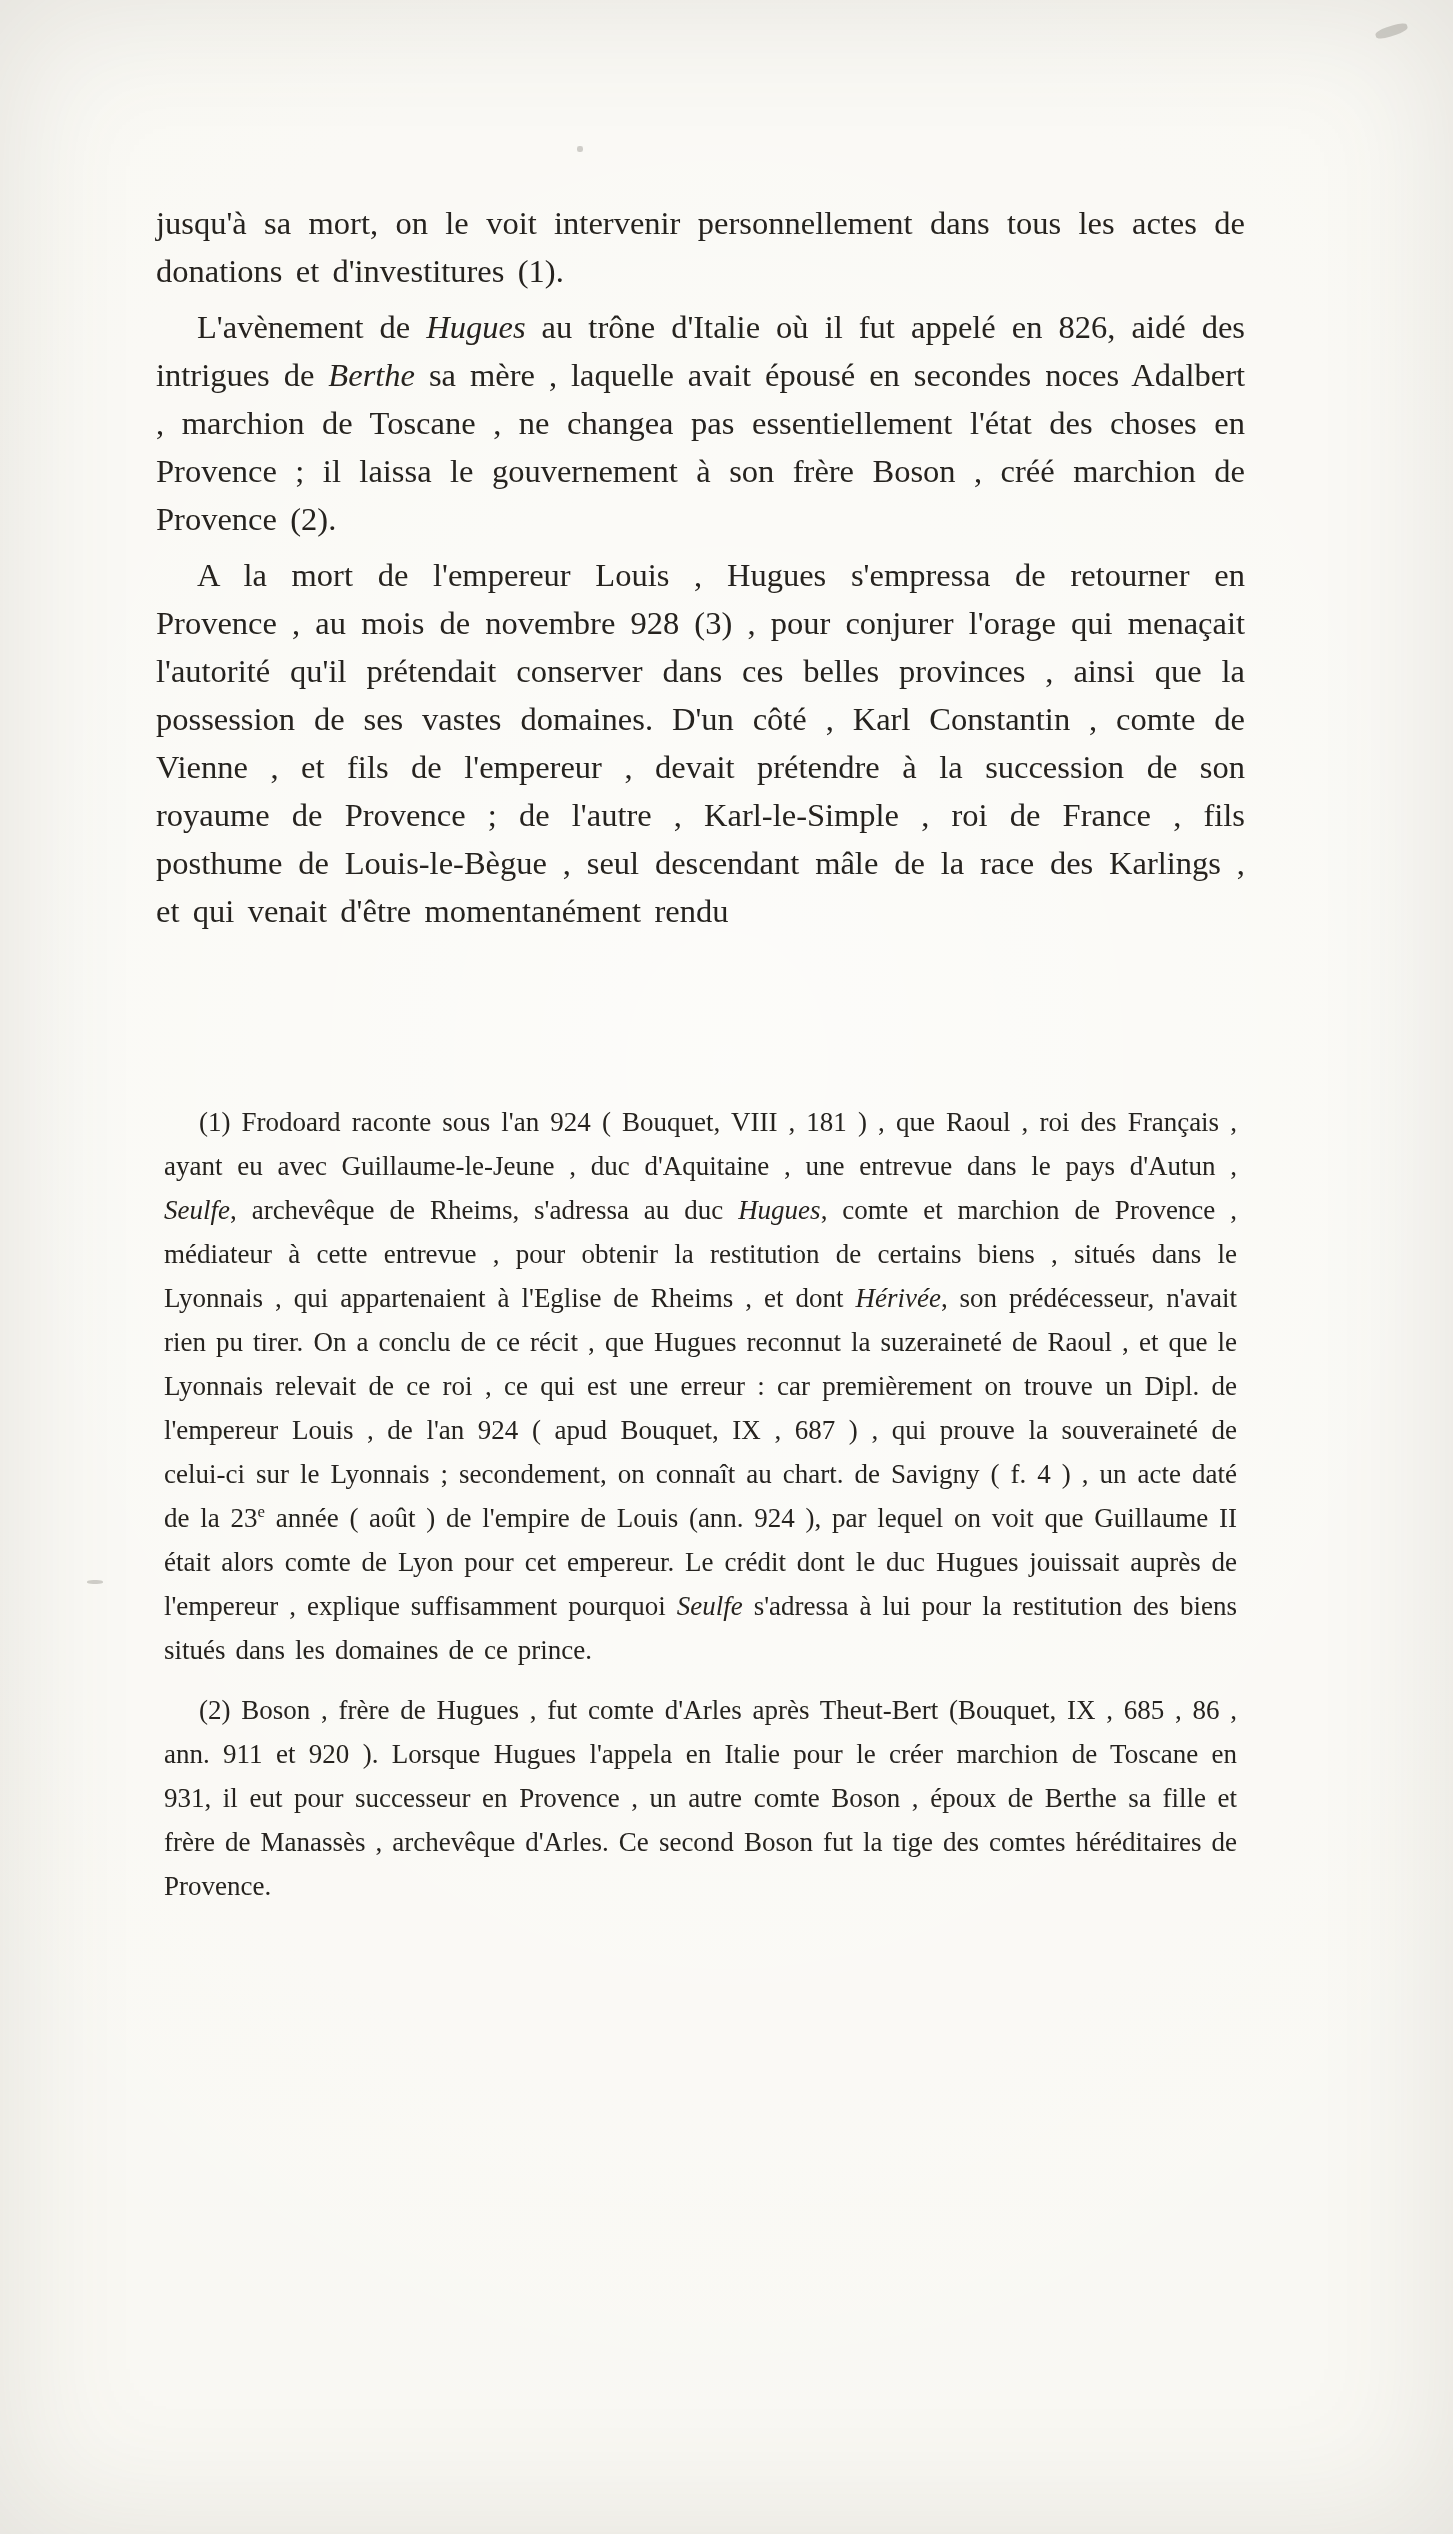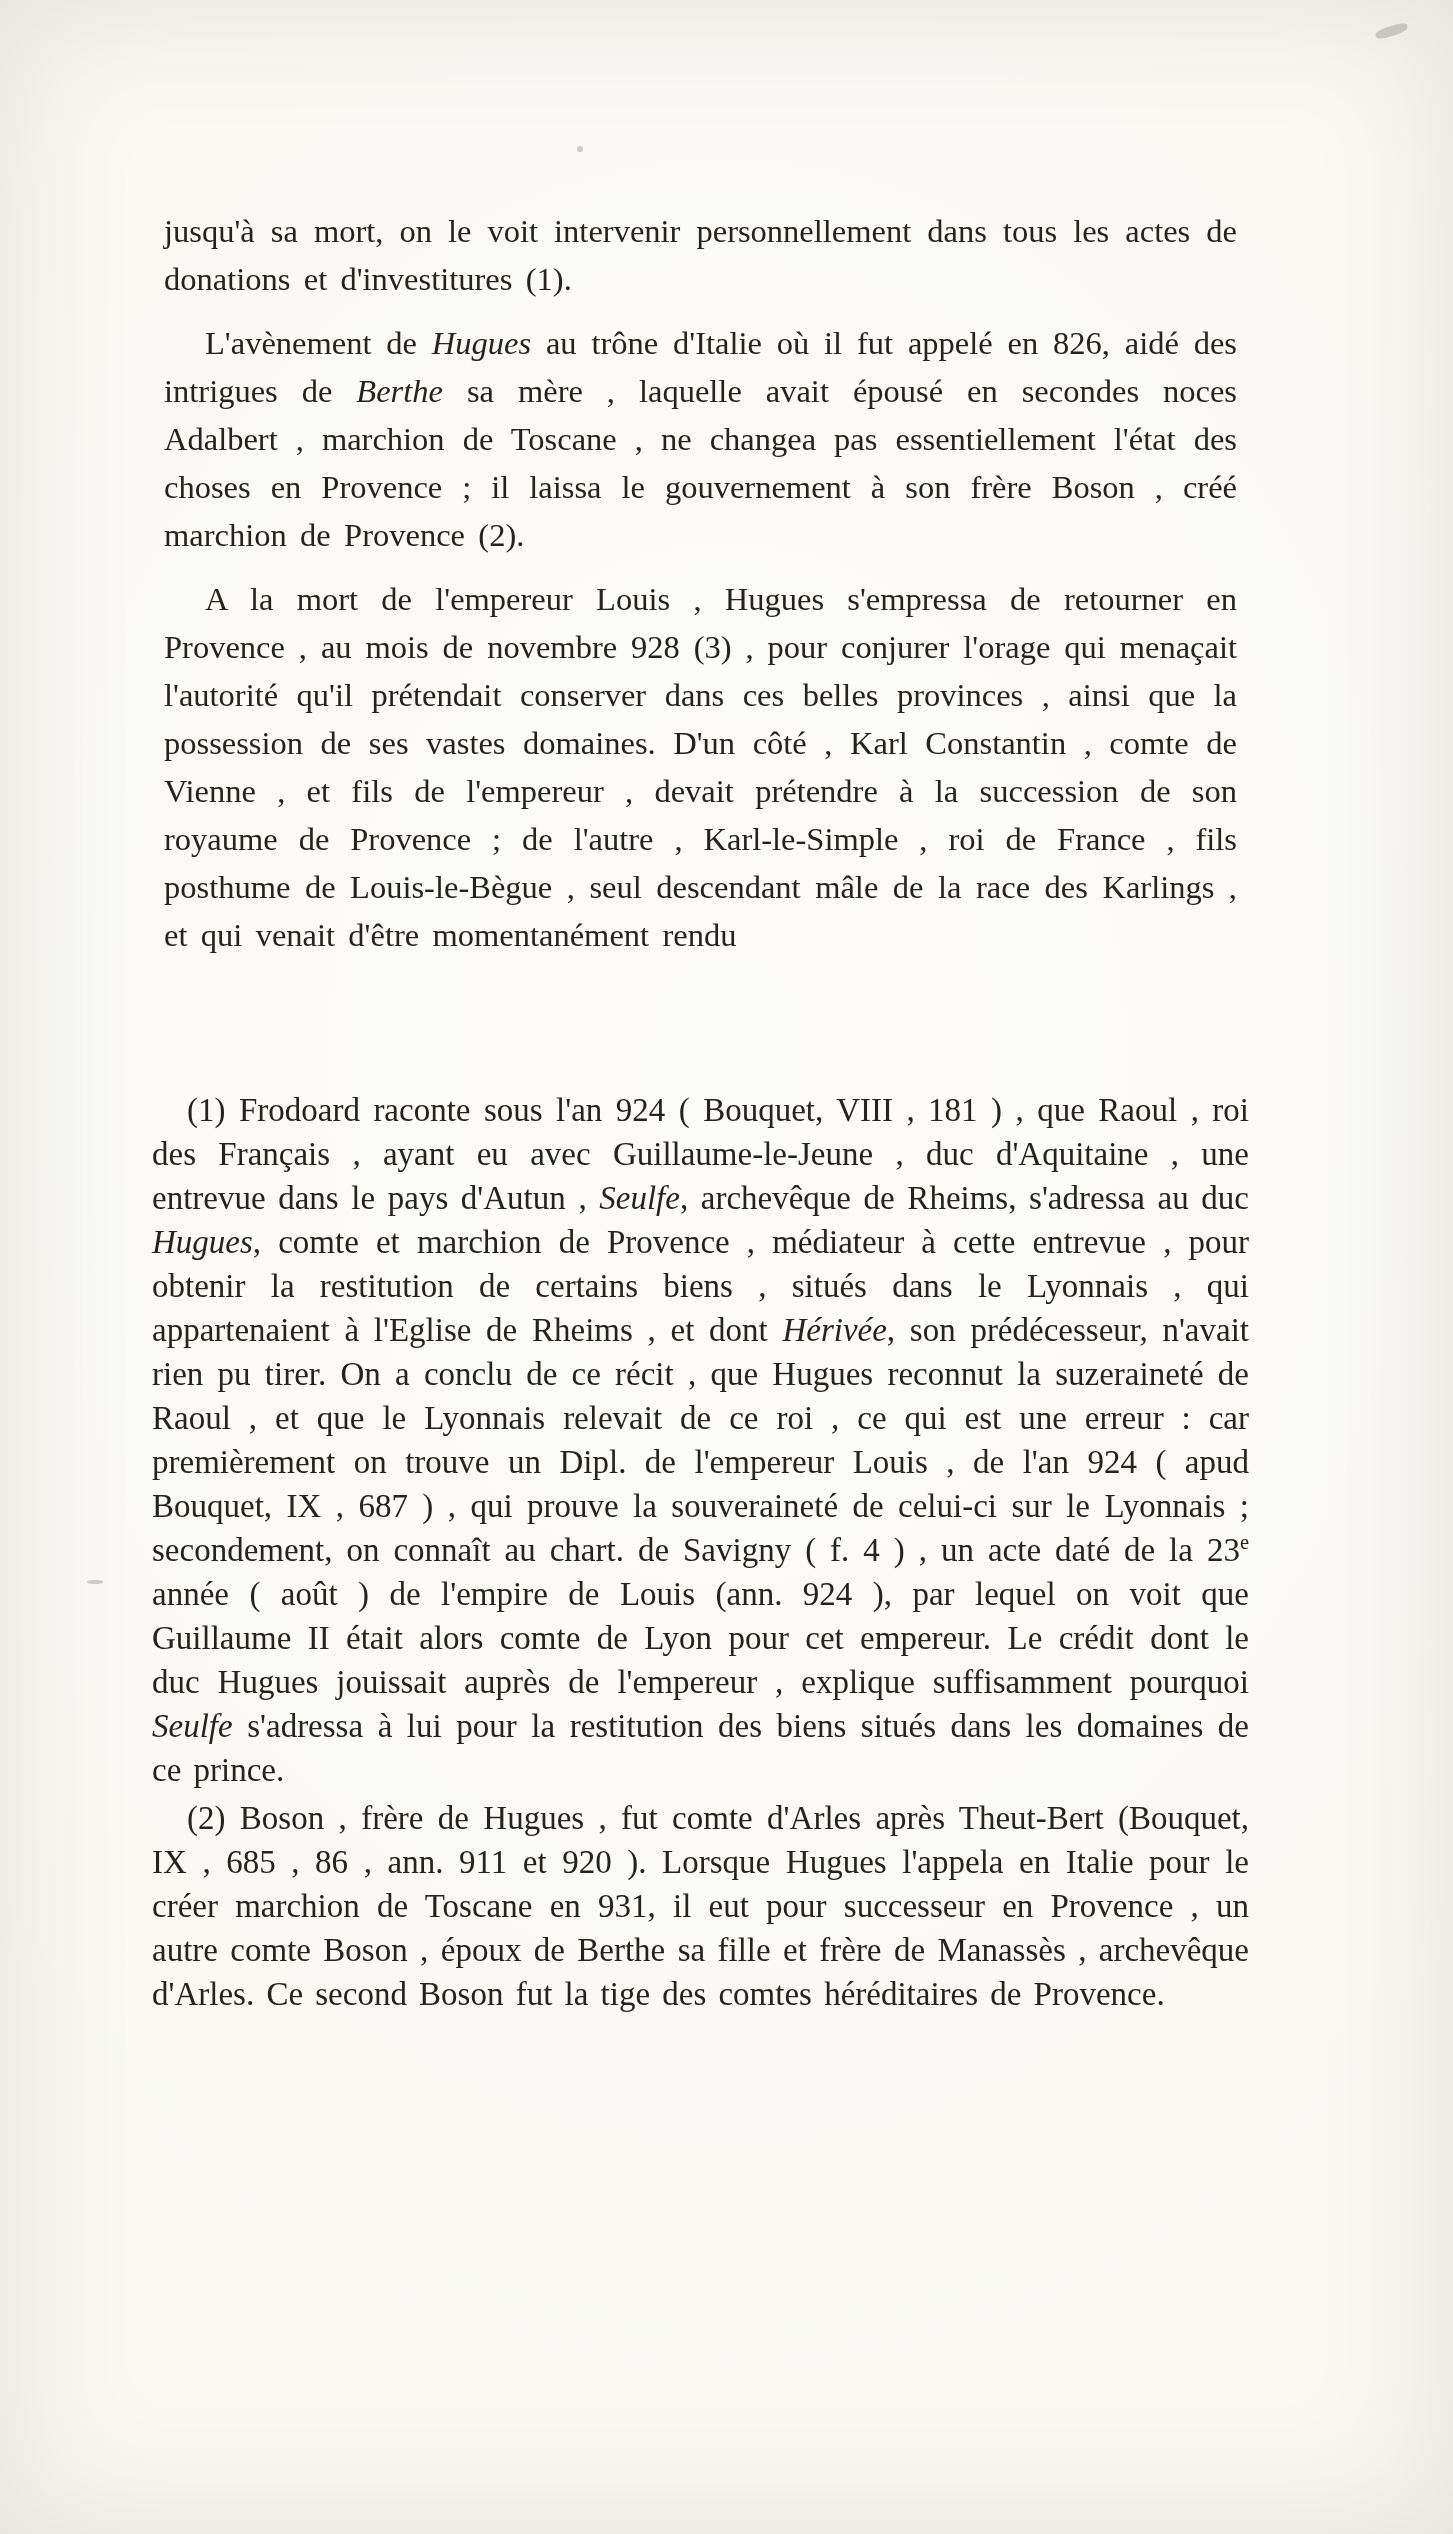--- a/index.html
+++ b/index.html
@@ -24,29 +24,29 @@
     box-shadow:inset 0 0 138px rgba(92,86,70,.14);
   }
   .page-number{
     position:absolute;top:124px;left:0;width:100%;
     text-align:center;font-size:32.5px;letter-spacing:2px;
   }
   .text-block{
     position:absolute;top:191px;left:148px;width:1105px;
   }
   .para{
-    margin:16px;font-size:32.5px;line-height:48px;
+    margin:8px;font-size:32.5px;line-height:48px;
     text-align:justify;word-spacing:0.16em;
   }
   .para.indented{text-indent:41px;}
   .footnotes{
     position:absolute;top:1084px;left:148px;width:1105px;
   }
   .footnote{
-    margin:4px;font-size:33px;line-height:44px;
+    margin:16px;font-size:27px;line-height:44px;
     text-align:justify;text-indent:35px;word-spacing:0.12em;
   }
   .italic{font-style:italic;}
   sup{font-size:.62em;line-height:0;}
   .speck{position:absolute;background:var(--speck);opacity:.4;border-radius:40%;}
 </style>
 </head>
 <body>
 
 <div class="page">

